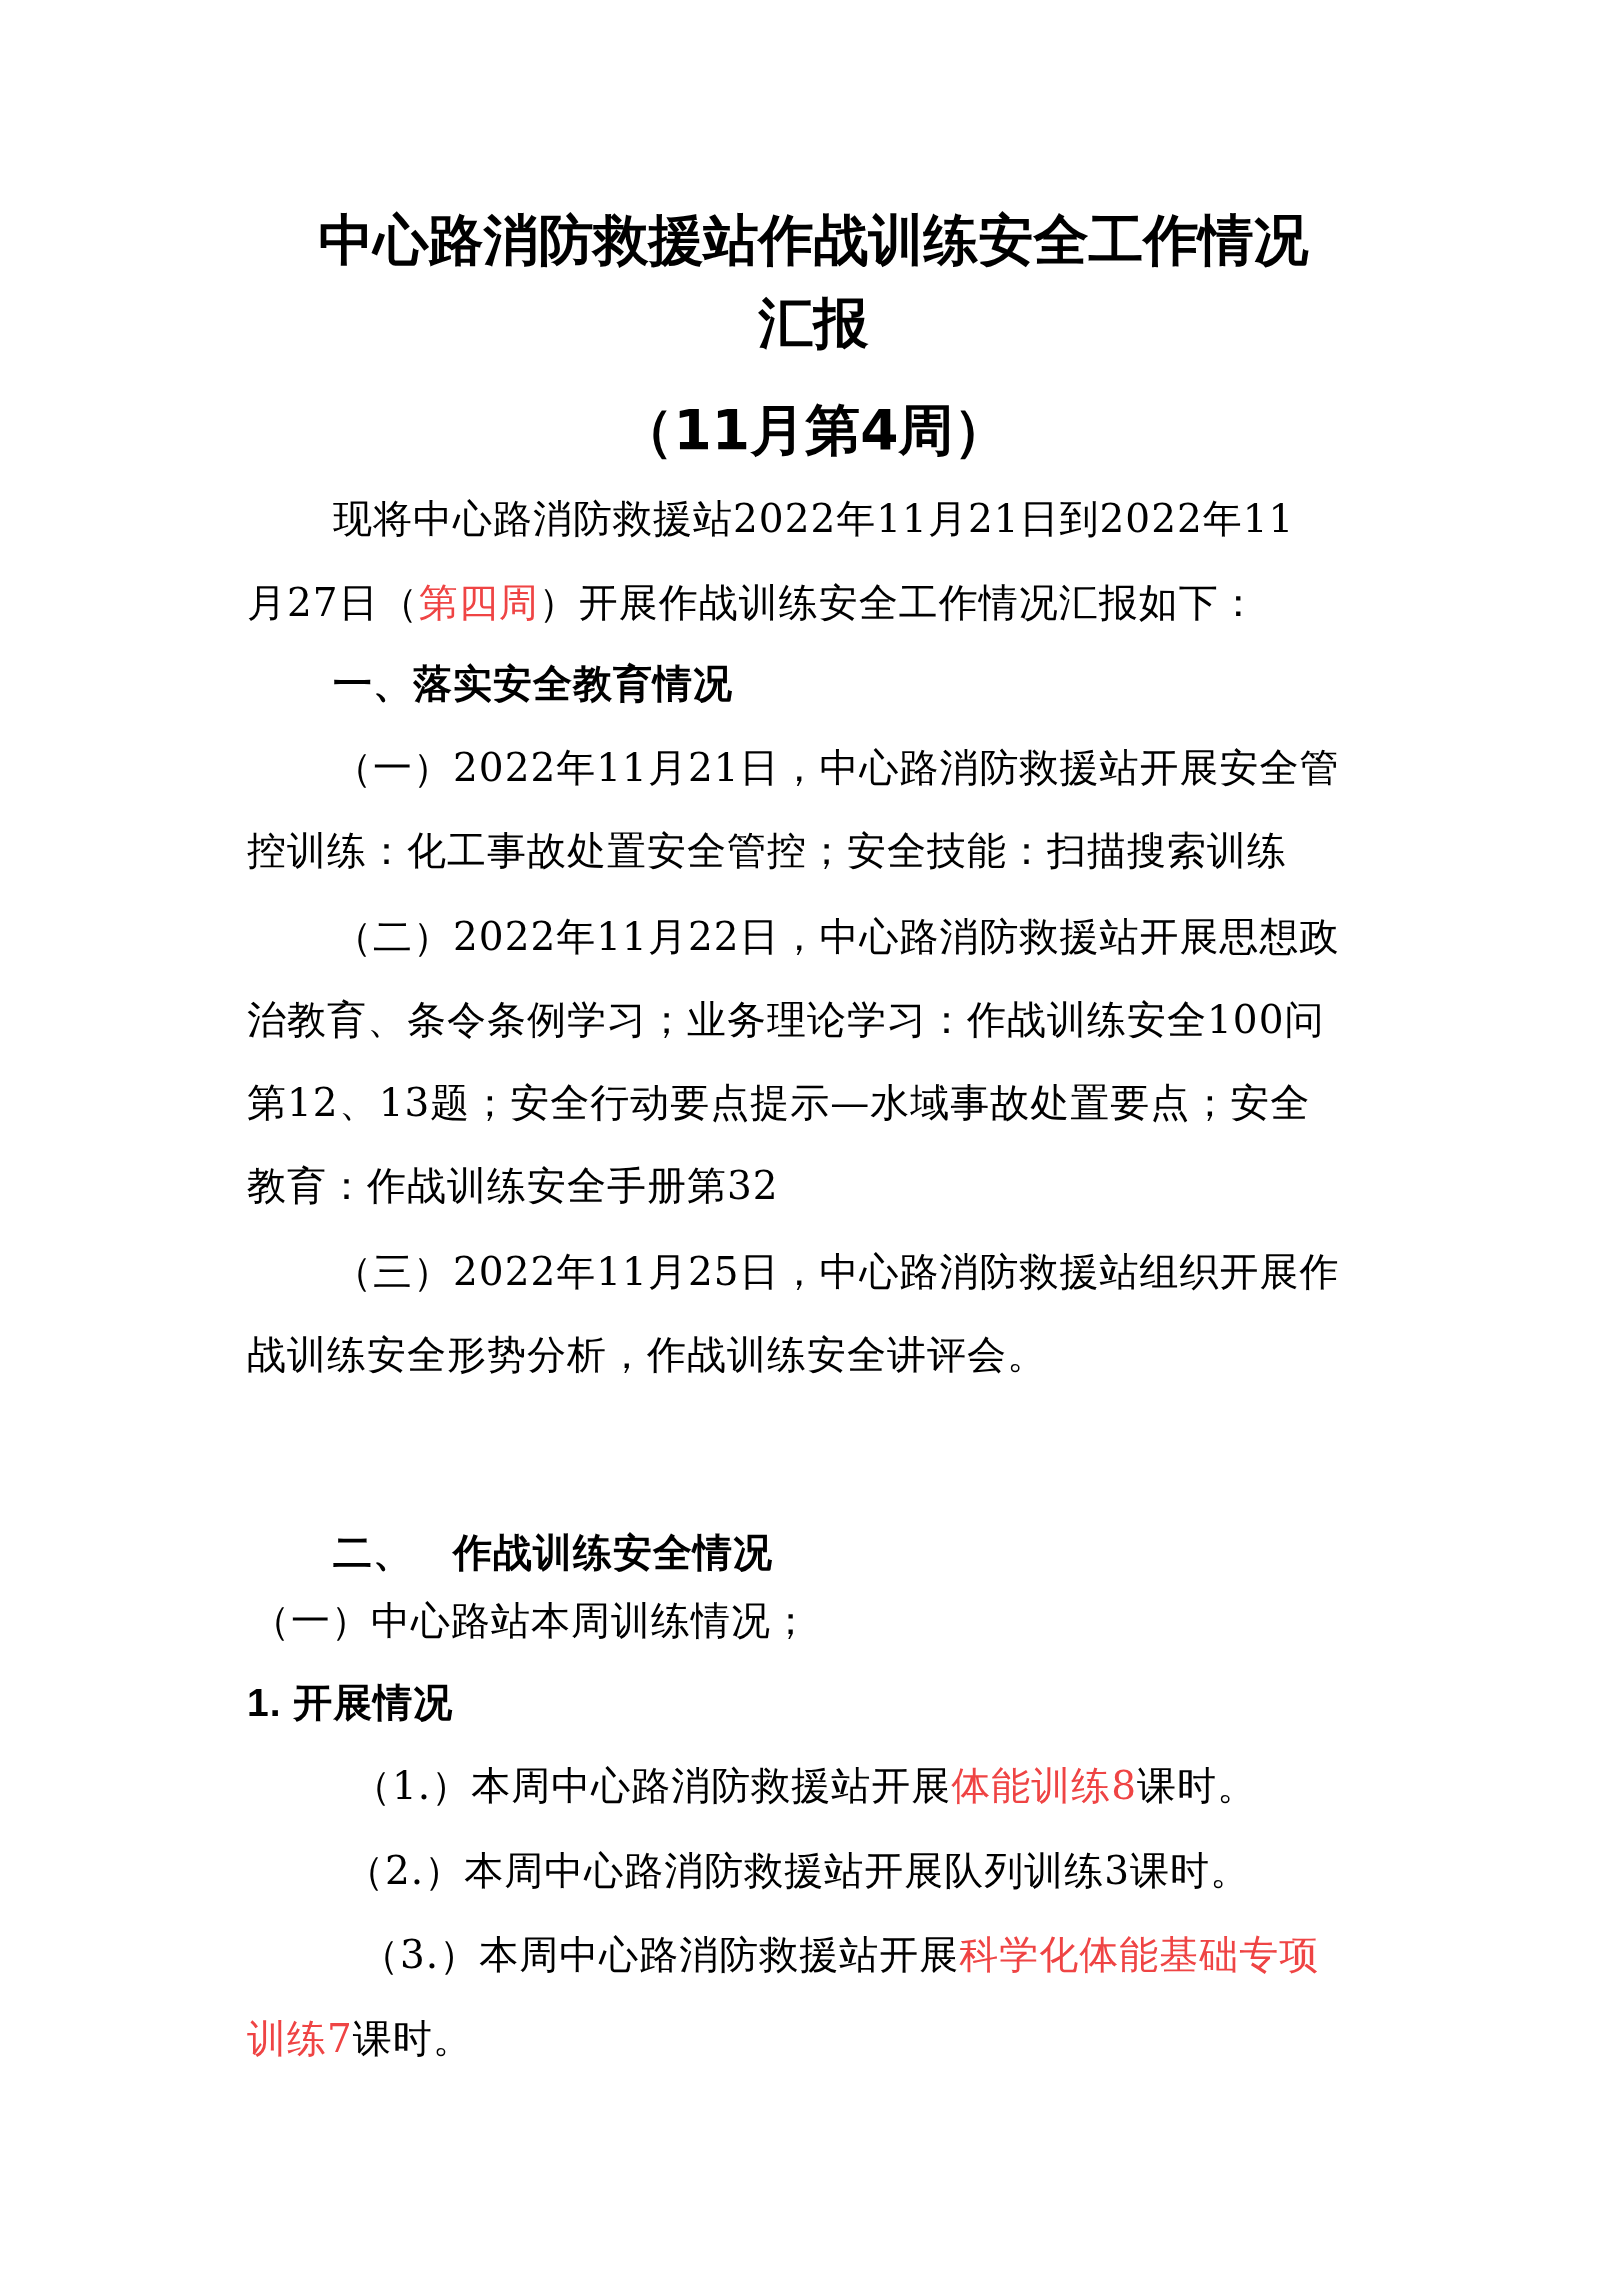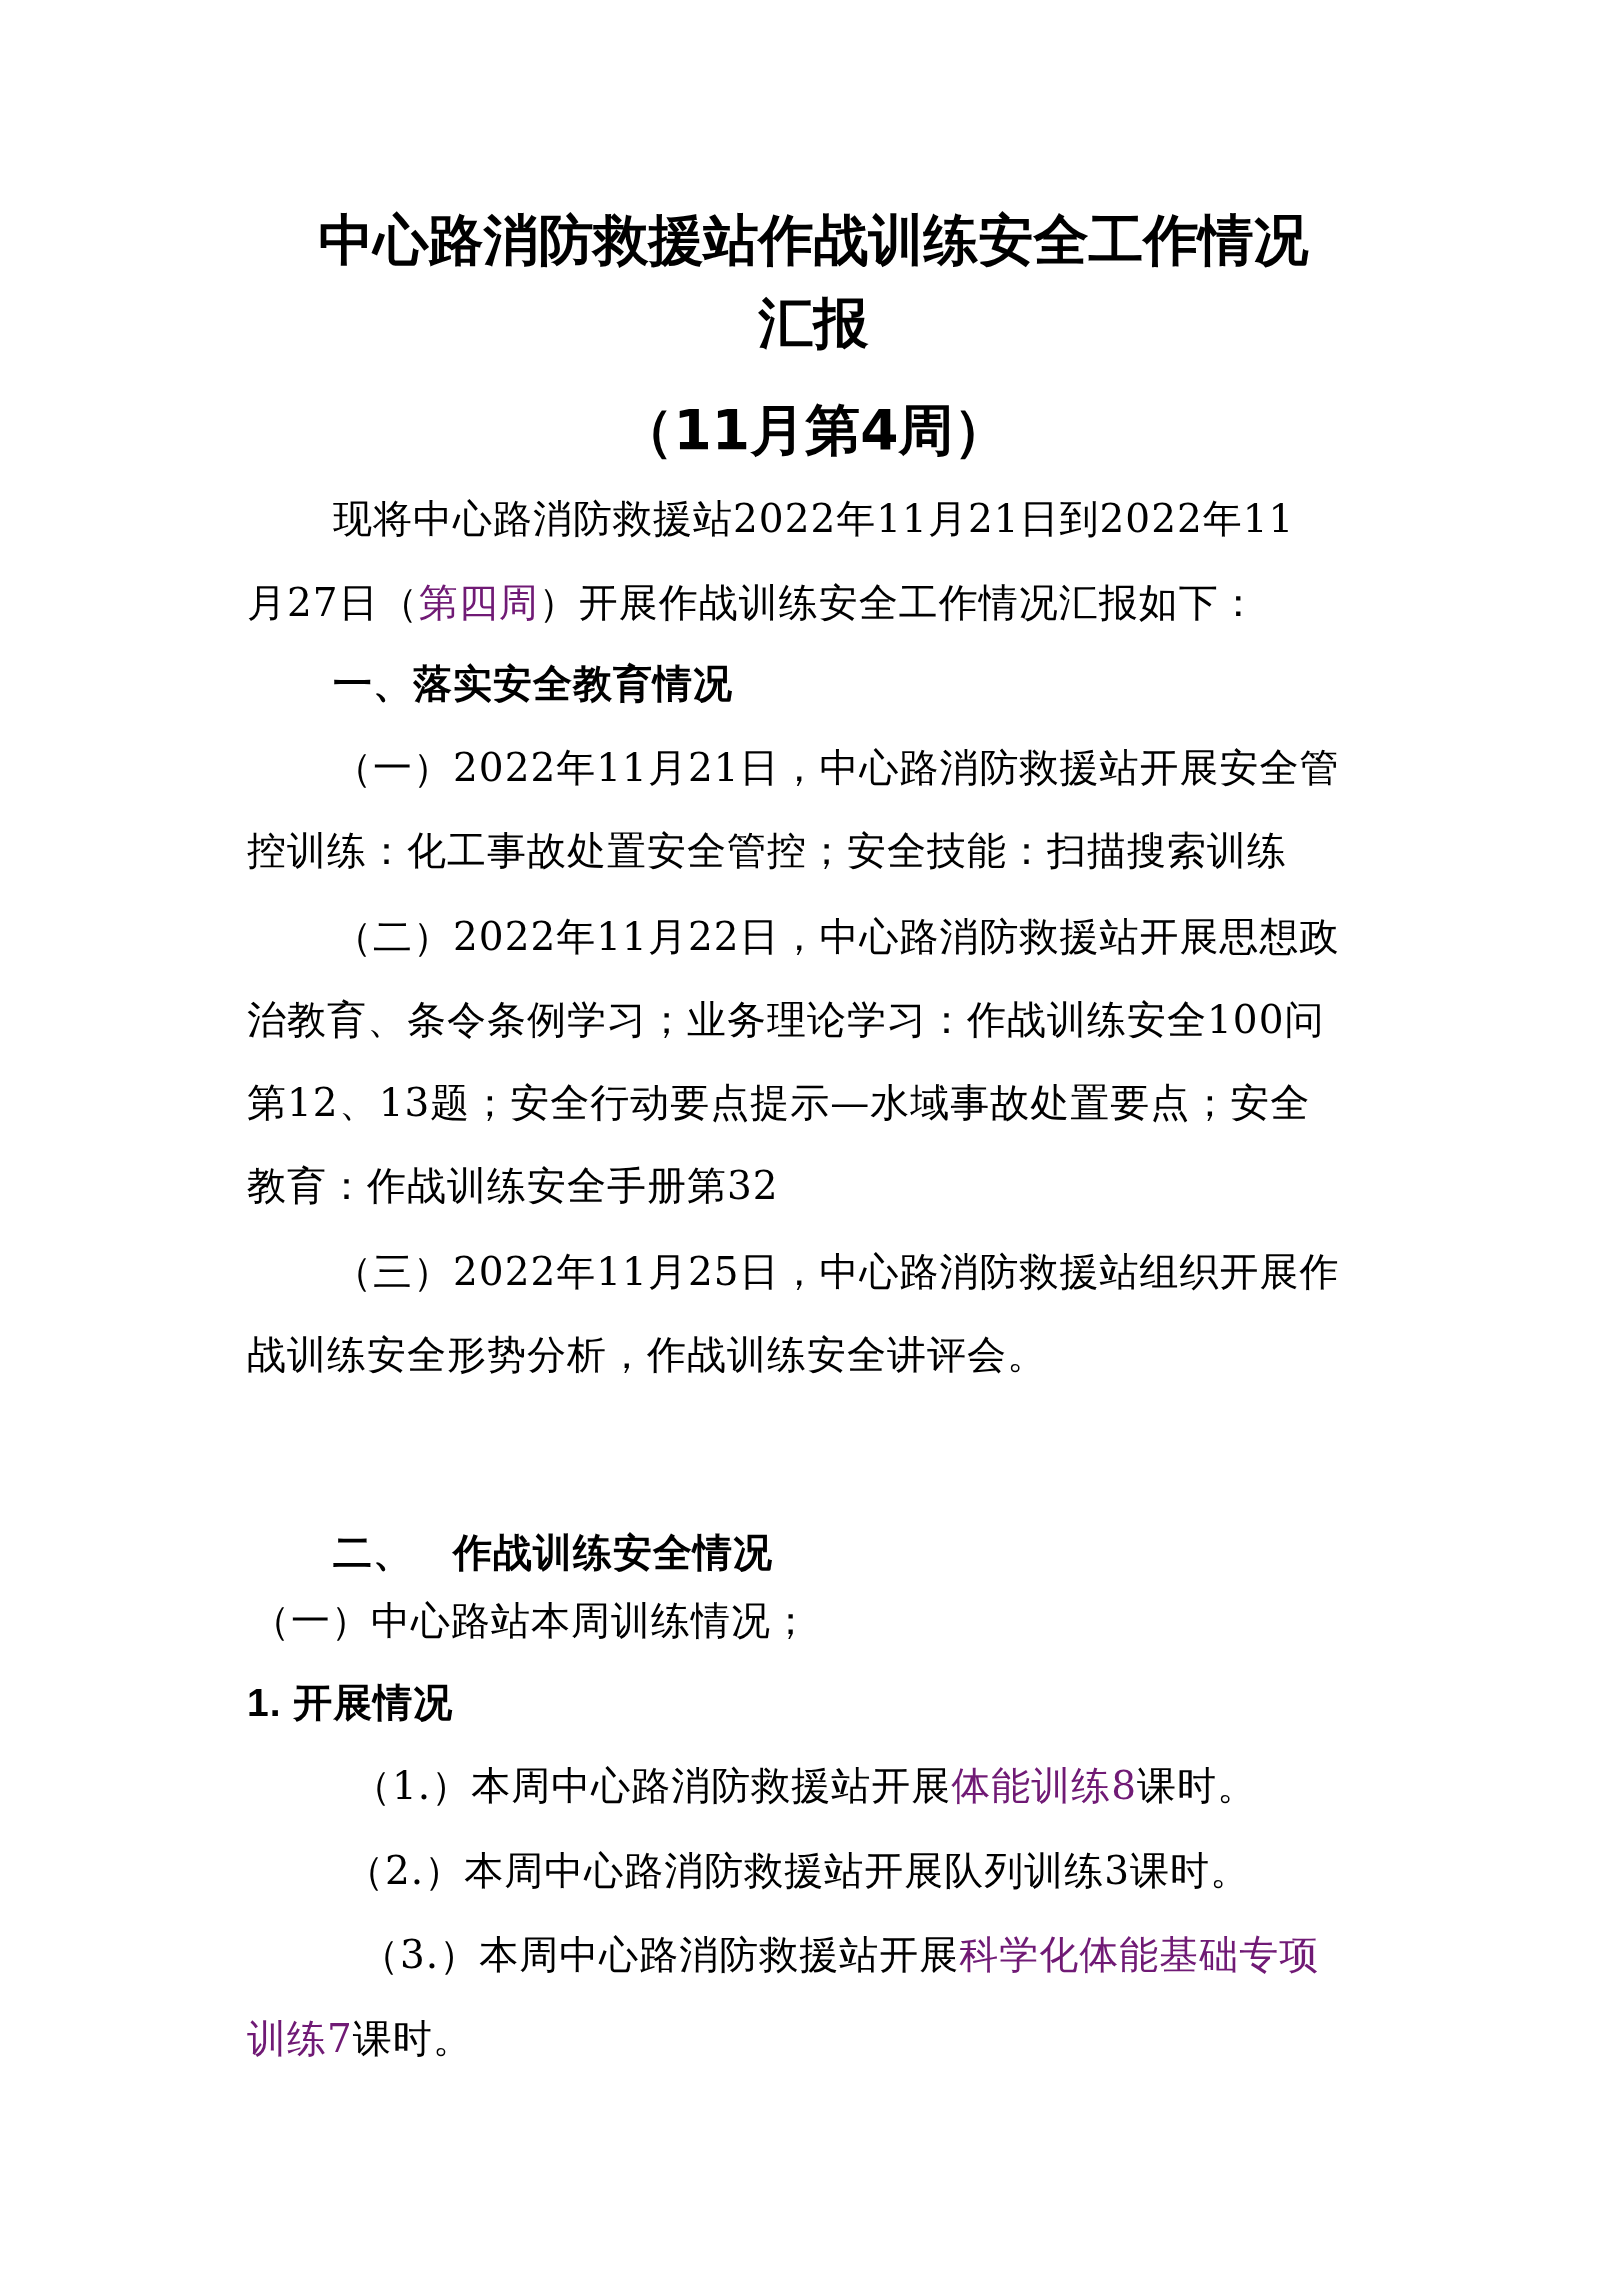--- a/index.html
+++ b/index.html
@@ -4,21 +4,21 @@
 <style>
   html, body { margin:0; padding:0; background:#ffffff; }
   body { width:1621px; height:2293px; position:relative; overflow:hidden;
          font-family:"DejaVu Serif","Liberation Serif",serif; color:#000; }
   .page { position:absolute; left:0; top:0; width:1621px; height:2187px; background:#fff; }
   .title { position:absolute; left:245px; width:1137px; text-align:center;
            font-family:"DejaVu Sans","Liberation Sans",sans-serif; font-weight:bold;
            font-size:55px; line-height:69px; }
   .line { position:absolute; left:247px; font-size:39px; line-height:49px; white-space:nowrap; letter-spacing:1px; }
   .h { font-family:Liberation Sans, sans-serif; font-weight:bold; font-size:39px; }
-  .red { color:#701a75; }
+  .red { color:#ef4444; }
 </style>
 </head>
 <body>
 
 <div class="page">
   <div class="title" style="top:206px;">中心路消防救援站作战训练安全工作情况</div>
   <div class="title" style="top:289px;">汇报</div>
   <div class="title" style="top:372px;margin-top:24px;">（11月第4周）</div>
 
   <div class="line" style="top:494px; left:333px;">现将中心路消防救援站2022年11月21日到2022年11</div>

